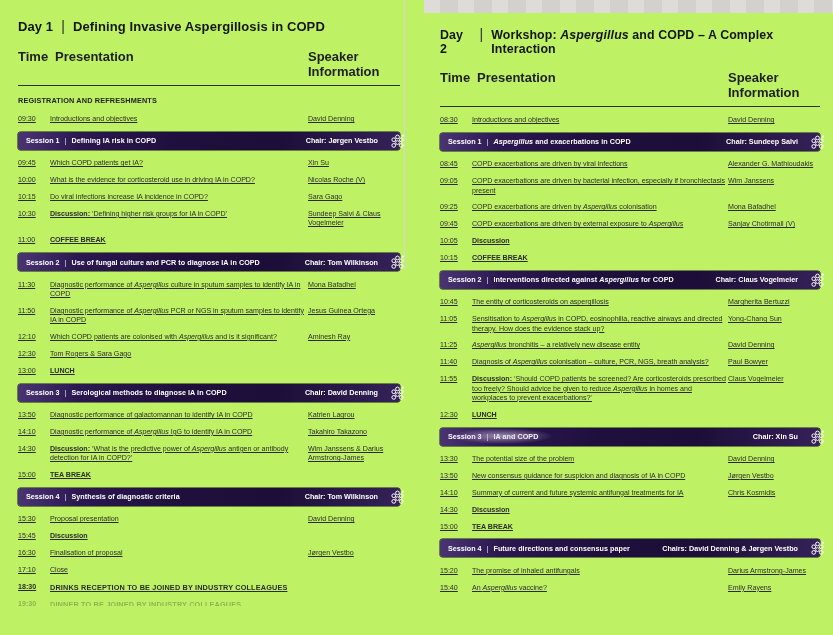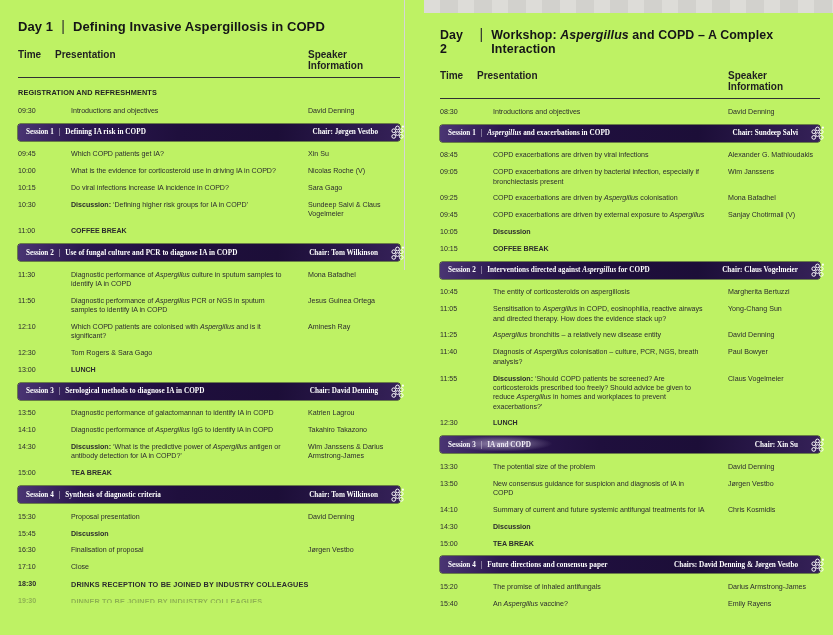--- a/index.html
+++ b/index.html
@@ -11,39 +11,39 @@
 
   .page{position:absolute;display:flex;flex-direction:column;}
   .page-left{left:18px;top:12px;width:382px;}
   .page-right{left:440px;top:20px;width:380px;}
 
   .page-head{display:flex;align-items:baseline;gap:8px;margin:6px 0 15px;
              font-size:13px;font-weight:bold;color:#151517;letter-spacing:.1px;}
   .page-right .page-head{font-size:12.4px;margin-bottom:14px;}
   .title-sep{font-weight:400;font-size:14px;color:#2a2a2c;}
 
-  .cols{display:flex;gap:7px;font-size:10px;font-weight:bold;color:#1f1f21;
+  .cols{display:flex;gap:7px;font-size:13px;font-weight:bold;color:#1f1f21;
         padding:0 0 6px 0;border-bottom:1.5px solid #313133;margin-bottom:9px;}
   .c-time{width:30px;flex:none;}
   .c-pres{flex:1;}
   .c-spk{width:92px;flex:none;}
 
-  .row{display:flex;gap:23px;margin-bottom:7.5px;font-size:7.1px;line-height:1.32;color:#2c2c2e;}
+  .row{display:flex;gap:2px;margin-bottom:7.5px;font-size:7.1px;line-height:1.32;color:#2c2c2e;text-decoration:underline;}
   .row .time{width:30px;flex:none;}
   .row .pres{flex:1;letter-spacing:-.02px;}
   .row .spk{width:92px;flex:none;}
   .row.wide .pres{letter-spacing:.15px;font-size:7.3px;}
   .row.faded{opacity:.32;max-height:6px;overflow:hidden;margin-bottom:0;filter:blur(.2px);}
   .banner{font-weight:bold;font-size:7.3px;letter-spacing:.15px;margin:1px 0 10px;color:#222224;}
 
   .session{position:relative;display:flex;align-items:center;gap:5px;color:#ffffff;
            font-weight:bold;font-size:7.2px;padding:4.5px 22px 4.5px 8px;border-radius:2.5px;
            margin:2px 0 9.5px;
            background:linear-gradient(94deg,#4a3573 0%,#2b1850 16%,#1f0f3d 42%,#1c0e38 68%,#352158 100%);
-           box-shadow:0 0 0 .5px #150b29;font-family:Liberation Serif, serif;}
+           box-shadow:0 0 0 .5px #150b29;}
   .session .s-sep{font-weight:400;opacity:.9;}
   .session .s-title{letter-spacing:.05px;}
   .session .s-chair{margin-left:auto;white-space:nowrap;}
   .session .molecule{position:absolute;right:-5px;top:50%;transform:translateY(-50%);}
   .session.glare::after{content:'';position:absolute;inset:0;border-radius:2.5px;pointer-events:none;
            background:radial-gradient(ellipse 70px 11px at 62px 45%,rgba(214,204,228,.65),rgba(214,204,228,0) 72%);}
   em{font-style:italic;}
   strong{font-weight:bold;}
 </style>
 </head>

